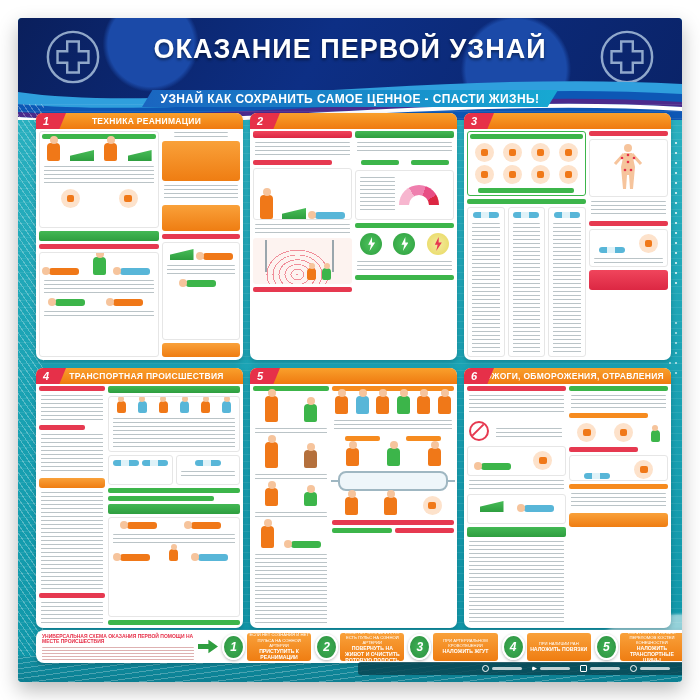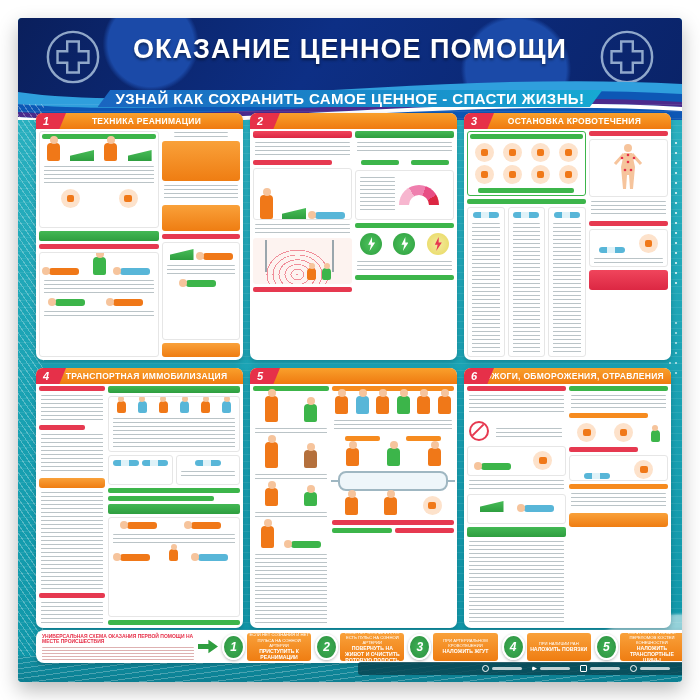--- a/index.html
+++ b/index.html
@@ -30,21 +30,21 @@
   .botband{position:absolute;left:0;bottom:0;width:664px;height:26px;opacity:.9;
     background:linear-gradient(180deg,#118da0,#0c7d90),
     repeating-linear-gradient(-6deg,rgba(255,255,255,.0) 0 3px,rgba(255,255,255,.25) 3px 4px);}
   .botband:after{content:"";position:absolute;inset:0;
     background:repeating-linear-gradient(-8deg,rgba(255,255,255,.28) 0 1px,transparent 1px 5px);}
   
   .subt{position:absolute;left:50%;top:72px;transform:translateX(-50%);height:17px;
     min-width:380px;padding:0 18px;display:flex;align-items:center;justify-content:center;
     background:linear-gradient(90deg,#1a65c0,#17a9d2);
     clip-path:polygon(2.5% 0,100% 0,97.5% 100%,0 100%);
-    color:#fff;font-size:15px;font-weight:bold;letter-spacing:.4px;white-space:nowrap;}
+    color:#fff;font-size:12px;font-weight:bold;letter-spacing:.4px;white-space:nowrap;}
   
   .panel{position:absolute;width:207px;background:#fff;border-radius:7px;
     box-shadow:0 2px 5px rgba(0,40,50,.25);}
   .row1{top:95px;height:247px;} .row2{top:350px;height:260px;}
   .c1{left:18px;} .c2{left:232px;} .c3{left:446px;}
   .p-hdr{position:absolute;left:0;top:0;right:0;height:16px;border-radius:7px 7px 0 0;
     background:linear-gradient(180deg,#f9a02c,#ef7a10);display:flex;align-items:center;}
   .p-num{position:absolute;left:0;top:0;width:30px;height:16px;background:#e63049;
     border-radius:7px 0 0 0;clip-path:polygon(0 0,100% 0,78% 100%,0 100%);
     color:#fff;font-weight:bold;font-style:italic;font-size:11px;display:flex;align-items:center;padding-left:7px;box-sizing:border-box;}
@@ -125,21 +125,21 @@
 <body>
 
 <div class="stage">
   <div class="poster">
 
     <div class="hdr">
       <svg class="cross l" viewBox="0 0 60 60">
         <circle cx="30" cy="30" r="26" fill="none" stroke="#cfe6f7" stroke-width="2.5" opacity=".8"></circle>
         <path d="M24 14h12v10h10v12H36v10H24V36H14V24h10z" fill="none" stroke="#cfe6f7" stroke-width="2.5" opacity=".8"></path>
       </svg>
-      <div class="hdr-title">ОКАЗАНИЕ ЦЕННОЕ ПОМОЩИ</div>
+      <div class="hdr-title">ОКАЗАНИЕ ПЕРВОЙ УЗНАЙ</div>
       <svg class="cross r" viewBox="0 0 60 60">
         <circle cx="30" cy="30" r="26" fill="none" stroke="#cfe6f7" stroke-width="2.5" opacity=".8"></circle>
         <path d="M24 14h12v10h10v12H36v10H24V36H14V24h10z" fill="none" stroke="#cfe6f7" stroke-width="2.5" opacity=".8"></path>
       </svg>
     </div>
     <svg class="waves" viewBox="0 0 664 46" preserveAspectRatio="none">
       <path d="M0,18 C150,40 420,-4 664,10 L664,46 L0,46 Z" fill="#2f9fdd"></path>
       <path d="M0,30 C180,46 430,6 664,20 L664,46 L0,46 Z" fill="#0d57b5"></path>
       <path d="M0,38 C200,50 440,14 664,28 L664,33 C440,19 200,55 0,43 Z" fill="#4b2a8c"></path>
       <path d="M0,43 C200,55 440,19 664,33 L664,37 C440,23 200,59 0,47 Z" fill="#ffffff"></path>
@@ -255,21 +255,20 @@
             </div>
           <div class="tl" style="height:10px"></div>
           <div class="chip g"></div>
         </div>
       </div>
     </div>
 
     <div class="panel row1 c3">
       <div class="p-hdr">
         <div class="p-num">3</div>
-        <div class="p-title">ОСТАНОВКА КРОВОТЕЧЕНИЯ</div>
       </div>
       <div class="p-body">
         <div class="col" style="flex:1.5">
           <div class="box" style="border-color:#3cb54a">
             <div class="chip g"></div>
             <div class="viggrid">
               <div class="vig"></div>
                 <div class="vig"></div>
                 <div class="vig"></div>
                 <div class="vig"></div>
@@ -329,21 +328,21 @@
             <div class="tl" style="height:8px"></div>
           </div>
           <div class="obox" style="height:20px;background:linear-gradient(180deg,#f0455c,#dc2743)"></div>
         </div>
       </div>
     </div>
 
     <div class="panel row2 c1">
       <div class="p-hdr">
         <div class="p-num">4</div>
-        <div class="p-title">ТРАНСПОРТНАЯ ИММОБИЛИЗАЦИЯ</div>
+        <div class="p-title">ТРАНСПОРТНАЯ ПРОИСШЕСТВИЯ</div>
       </div>
       <div class="p-body">
         <div class="col" style="flex:1">
           <div class="chip r"></div>
           <div class="tl" style="height:26px"></div>
           <div class="chip r" style="width:70%"></div>
           <div class="tl" style="height:40px"></div>
           <div class="obox" style="height:10px"></div>
           <div class="tl" style="flex:1"></div>
           <div class="chip r"></div>

